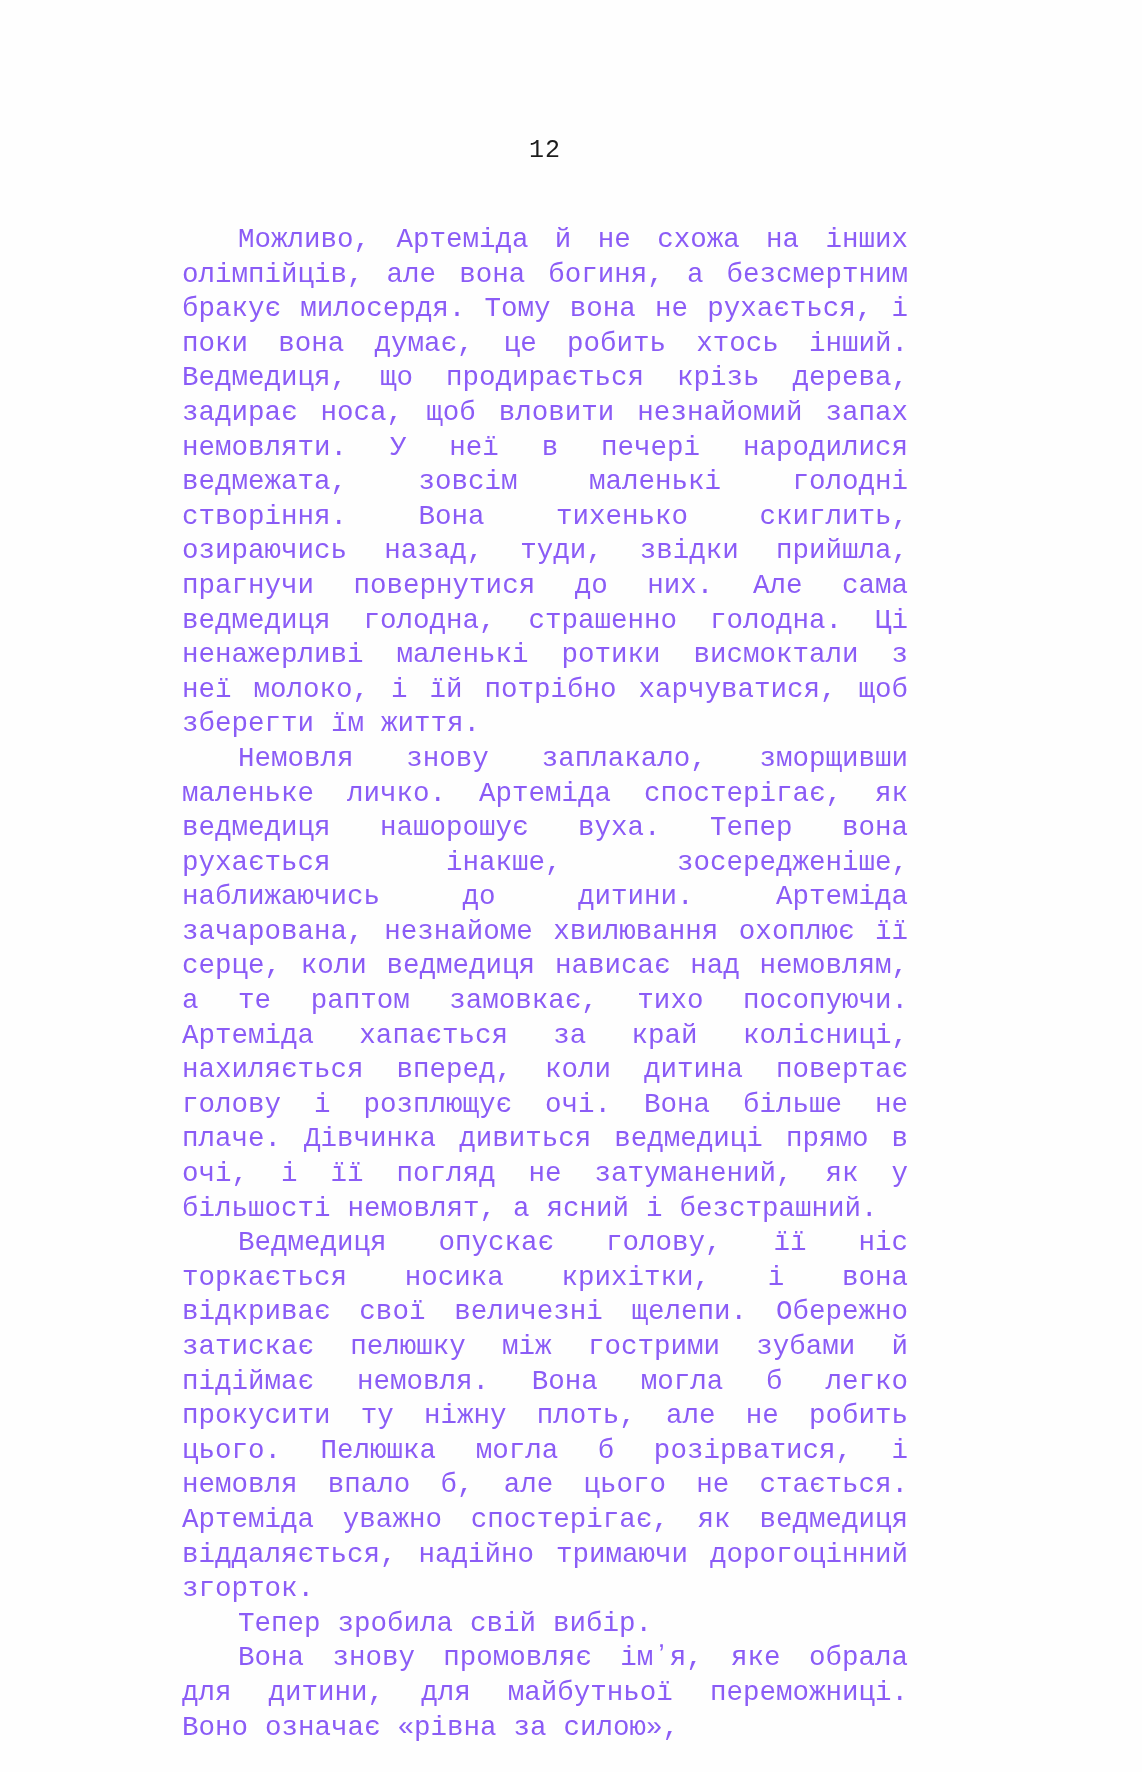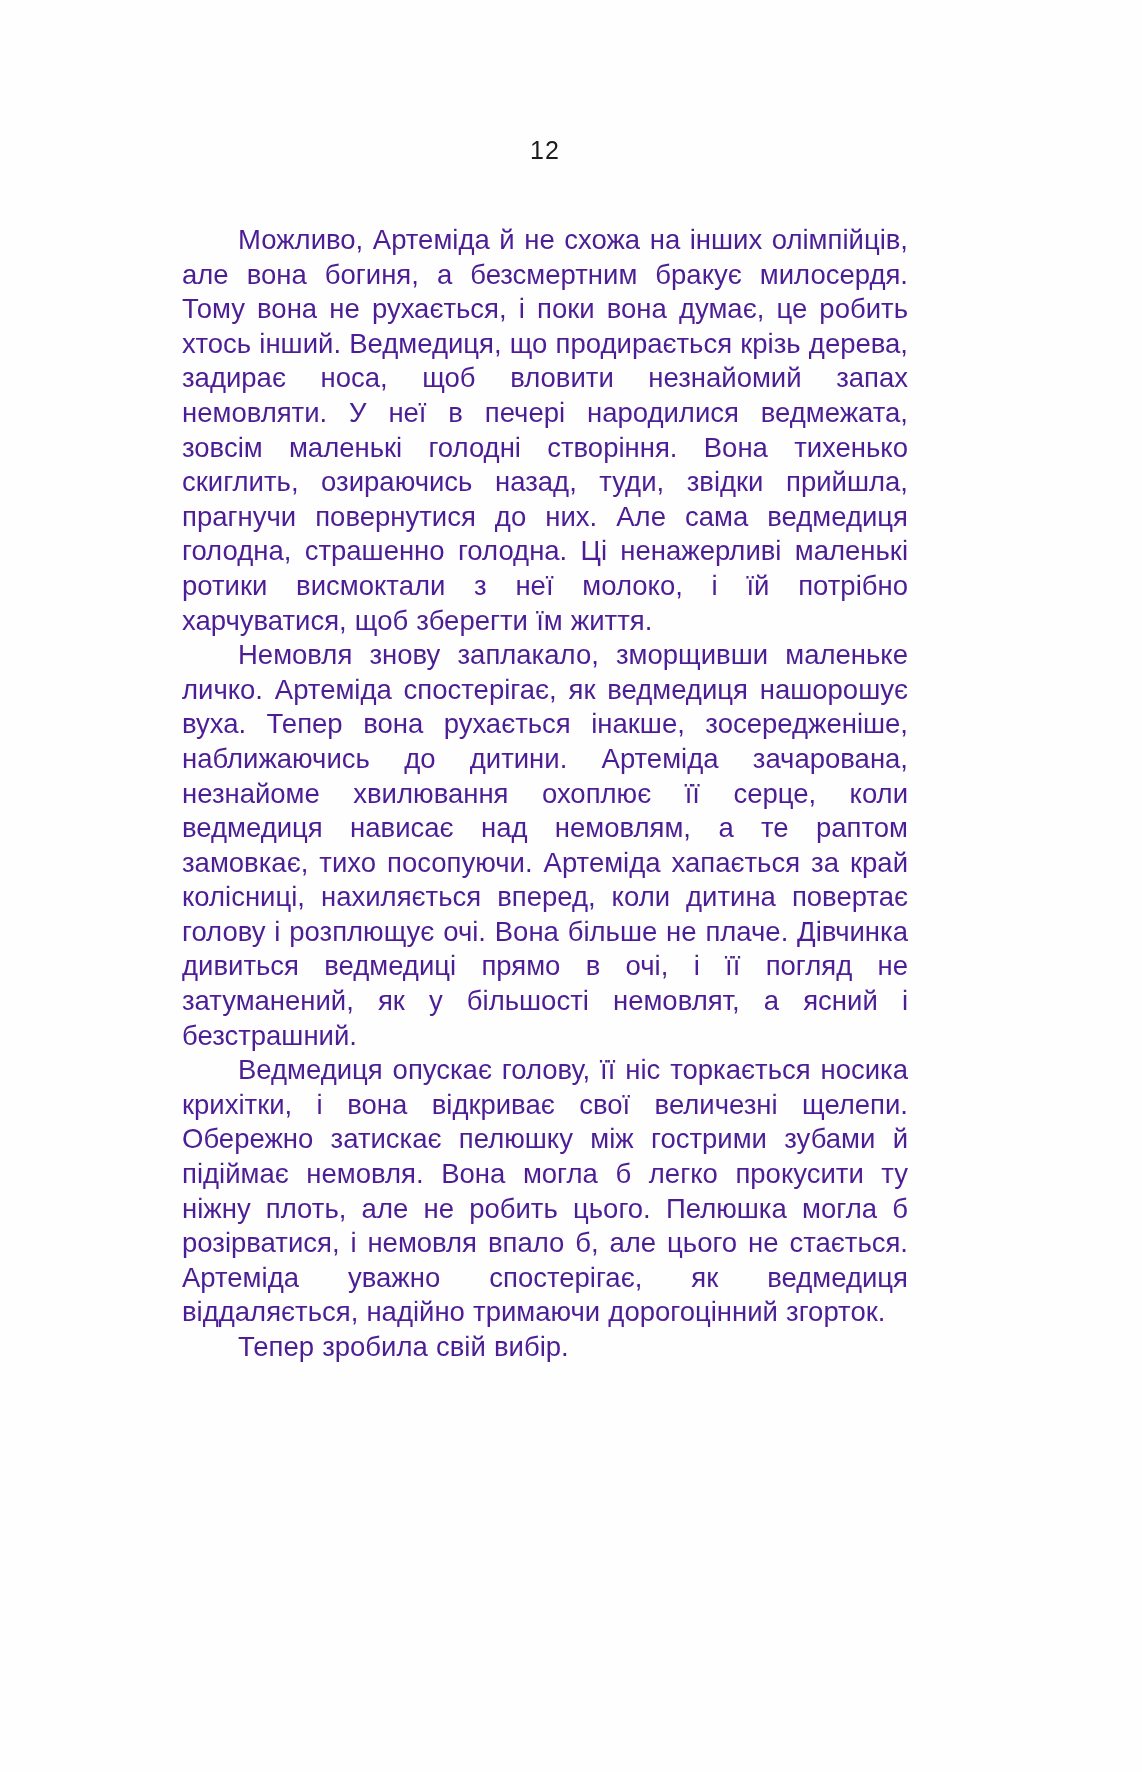--- a/index.html
+++ b/index.html
@@ -6,21 +6,21 @@
     margin: 0;
     padding: 0;
     background: #ffffff;
   }
   .book-page {
     position: relative;
     width: 1142px;
     height: 1772px;
     background: #fefefe;
     overflow: hidden;
-    font-family: Liberation Sans, sans-serif;
+    font-family: Liberation Mono, monospace;
     color: #1c1c1c;
   }
   .text-block {
     position: absolute;
     left: 182px;
     top: 136px;
     width: 726px;
   }
   .page-number {
     text-align: center;
@@ -31,29 +31,30 @@
   }
   .body-text p {
     margin: 0;
     font-size: 27.5px;
     line-height: 34.6px;
     text-align: justify;
     text-indent: 56px;
     hyphens: auto;
     -webkit-hyphens: auto;
     word-spacing: 0.5px;
-    color: #4c1d95;
+    color: #8b5cf6;
   }
 </style>
 </head>
 <body>
 
 <div class="book-page">
   <div class="text-block">
     <div class="page-number">12</div>
     <div class="body-text">
       <p>Можливо, Артеміда й не схожа на інших олімпійців, але вона богиня, а безсмертним бракує милосердя. Тому вона не рухається, і поки вона думає, це робить хтось інший. Ведмедиця, що продирається крізь дерева, задирає носа, щоб вловити незнайомий запах немовляти. У неї в печері народилися ведмежата, зовсім маленькі голодні створіння. Вона тихенько скиглить, озираючись назад, туди, звідки прийшла, прагнучи повернутися до них. Але сама ведмедиця голодна, страшенно голодна. Ці ненажерливі маленькі ротики висмоктали з неї молоко, і їй потрібно харчуватися, щоб зберегти їм життя.</p>
       <p>Немовля знову заплакало, зморщивши маленьке личко. Артеміда спостерігає, як ведмедиця нашорошує вуха. Тепер вона рухається інакше, зосередженіше, наближаючись до дитини. Артеміда зачарована, незнайоме хвилювання охоплює її серце, коли ведмедиця нависає над немовлям, а те раптом замовкає, тихо посопуючи. Артеміда хапається за край колісниці, нахиляється вперед, коли дитина повертає голову і розплющує очі. Вона більше не плаче. Дівчинка дивиться ведмедиці прямо в очі, і її погляд не затуманений, як у більшості немовлят, а ясний і безстрашний.</p>
       <p>Ведмедиця опускає голову, її ніс торкається носика крихітки, і вона відкриває свої величезні щелепи. Обережно затискає пелюшку між гострими зубами й підіймає немовля. Вона могла б легко прокусити ту ніжну плоть, але не робить цього. Пелюшка могла б розірватися, і немовля впало б, але цього не стається. Артеміда уважно спостерігає, як ведмедиця віддаляється, надійно тримаючи дорогоцінний згорток.</p>
       <p>Тепер зробила свій вибір.</p>
+      <p>Вона знову промовляє імʼя, яке обрала для дитини, для майбутньої переможниці. Воно означає «рівна за силою»,</p>
     </div>
   </div>
 </div>
 
 </body></html>

